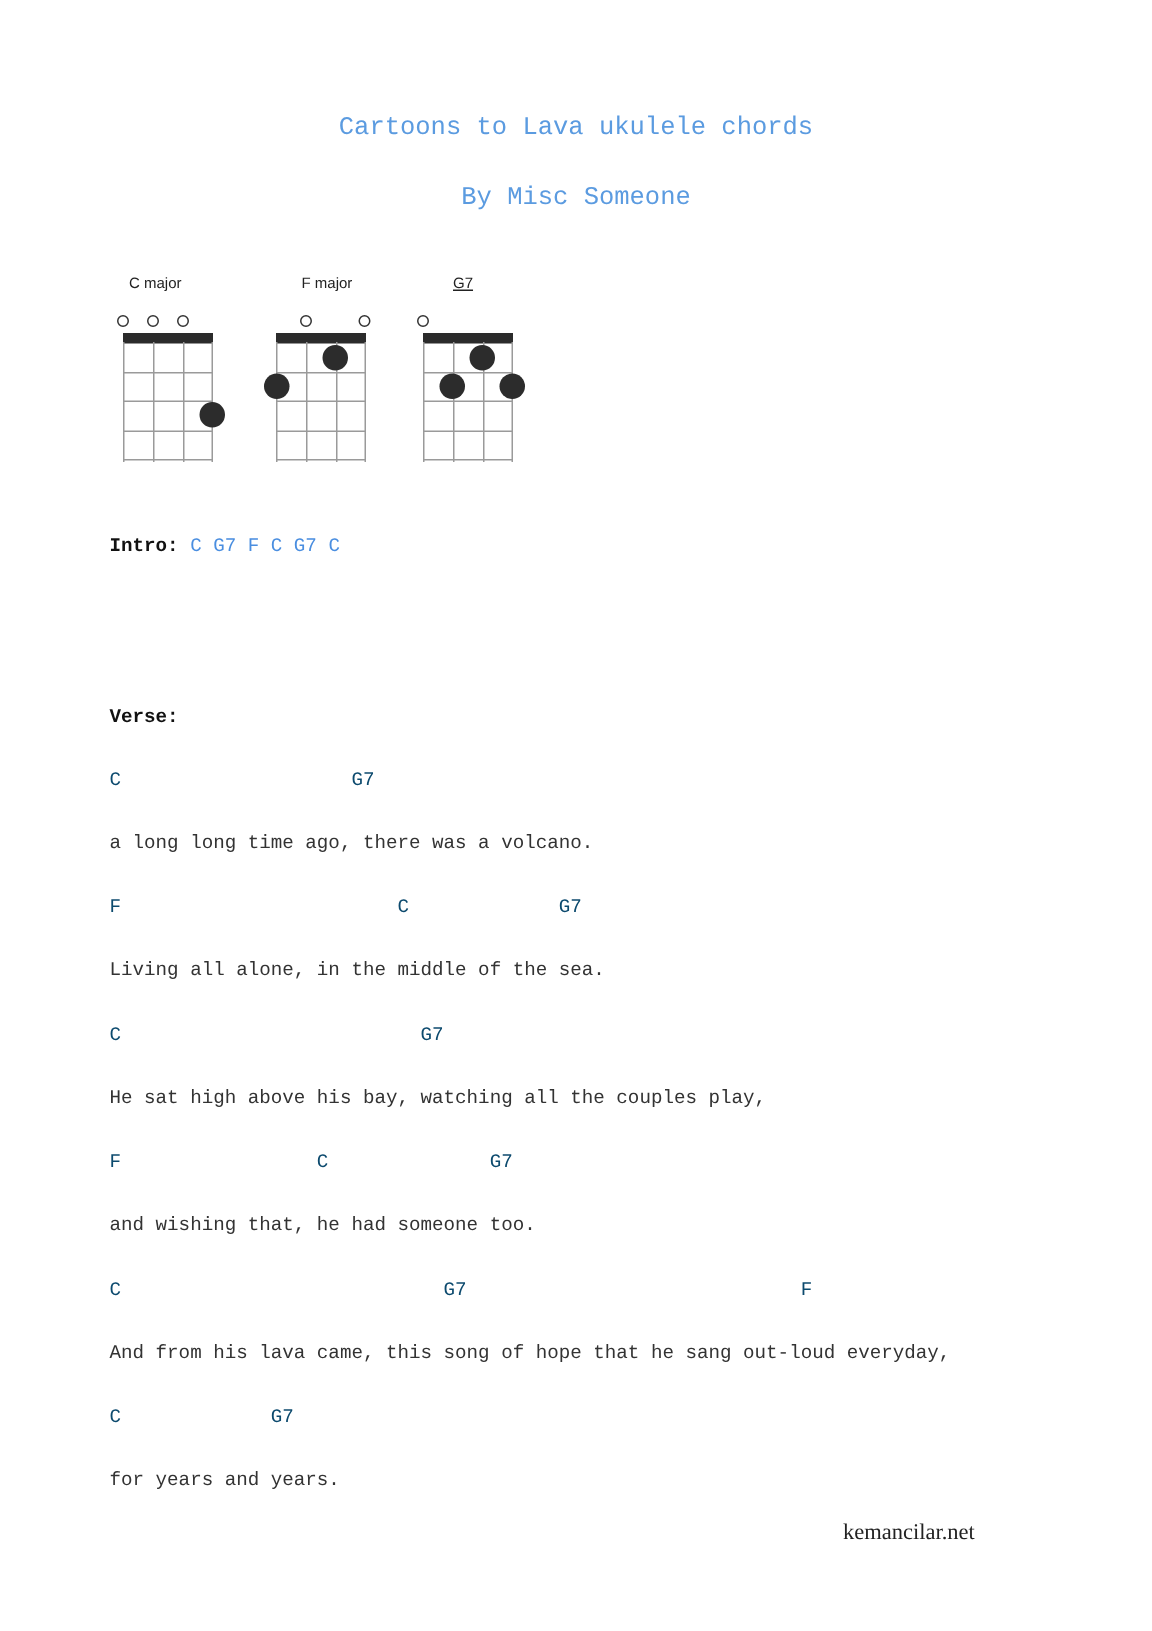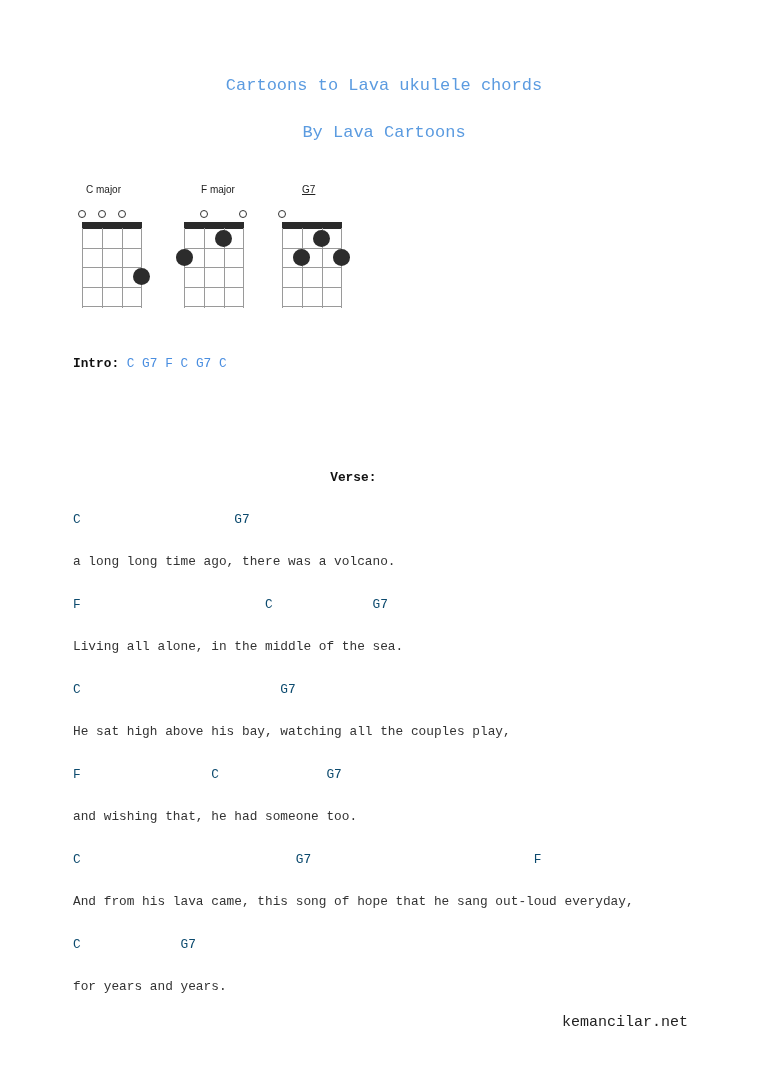--- a/index.html
+++ b/index.html
@@ -23,33 +23,33 @@
   .fret-line { position: absolute; height: 1.3px; background: #9a9a9a; }
   .string-line { position: absolute; width: 1.3px; background: #9a9a9a; }
   .finger-dot { position: absolute; width: 17px; height: 17px; border-radius: 50%; background: #2c2c2c; }
   .sheet {
     position: absolute; left: 73px; top: 329px;
     font-family: "Liberation Mono", monospace; font-size: 12.8px; line-height: 14.15px;
     color: #333; white-space: pre;
   }
   .line { height: 14.15px; }
   .gap { height: 14.15px; }
-  .label { font-weight: bold; color: #111; text-align: center; }
+  .label { font-weight: bold; color: #111; }
   .chord-row { color: #0c4a6e; font-family: "Liberation Mono", monospace; }
   .intro-chords { color: #4a8ee0; }
   .footer {
     position: absolute; left: 562px; top: 1014px;
-    font-family: Liberation Mono, monospace; font-size: 15px; color: #222;
+    font-family: Liberation Serif, serif; font-size: 15px; color: #222;
   }
 </style>
 </head>
 <body>
 
 <div id="song-title" class="title">Cartoons to Lava ukulele chords</div>
-<div id="song-artist" class="title">By Lava Cartoons</div>
+<div id="song-artist" class="title">By Misc Someone</div>
 
 <div class="chord-diagram" style="left:82px;">
   <div class="chord-name" style="left:4px;">C major</div>
   <div class="open-marker" style="left:-4px;"></div>
   <div class="open-marker" style="left:16px;"></div>
   <div class="open-marker" style="left:36px;"></div>
   <div class="nut" style="left:0;top:38px;width:60px;"></div>
   <div class="fret-line" style="left:0;top:64px;width:60px;"></div>
   <div class="fret-line" style="left:0;top:83px;width:60px;"></div>
   <div class="fret-line" style="left:0;top:103px;width:60px;"></div>

